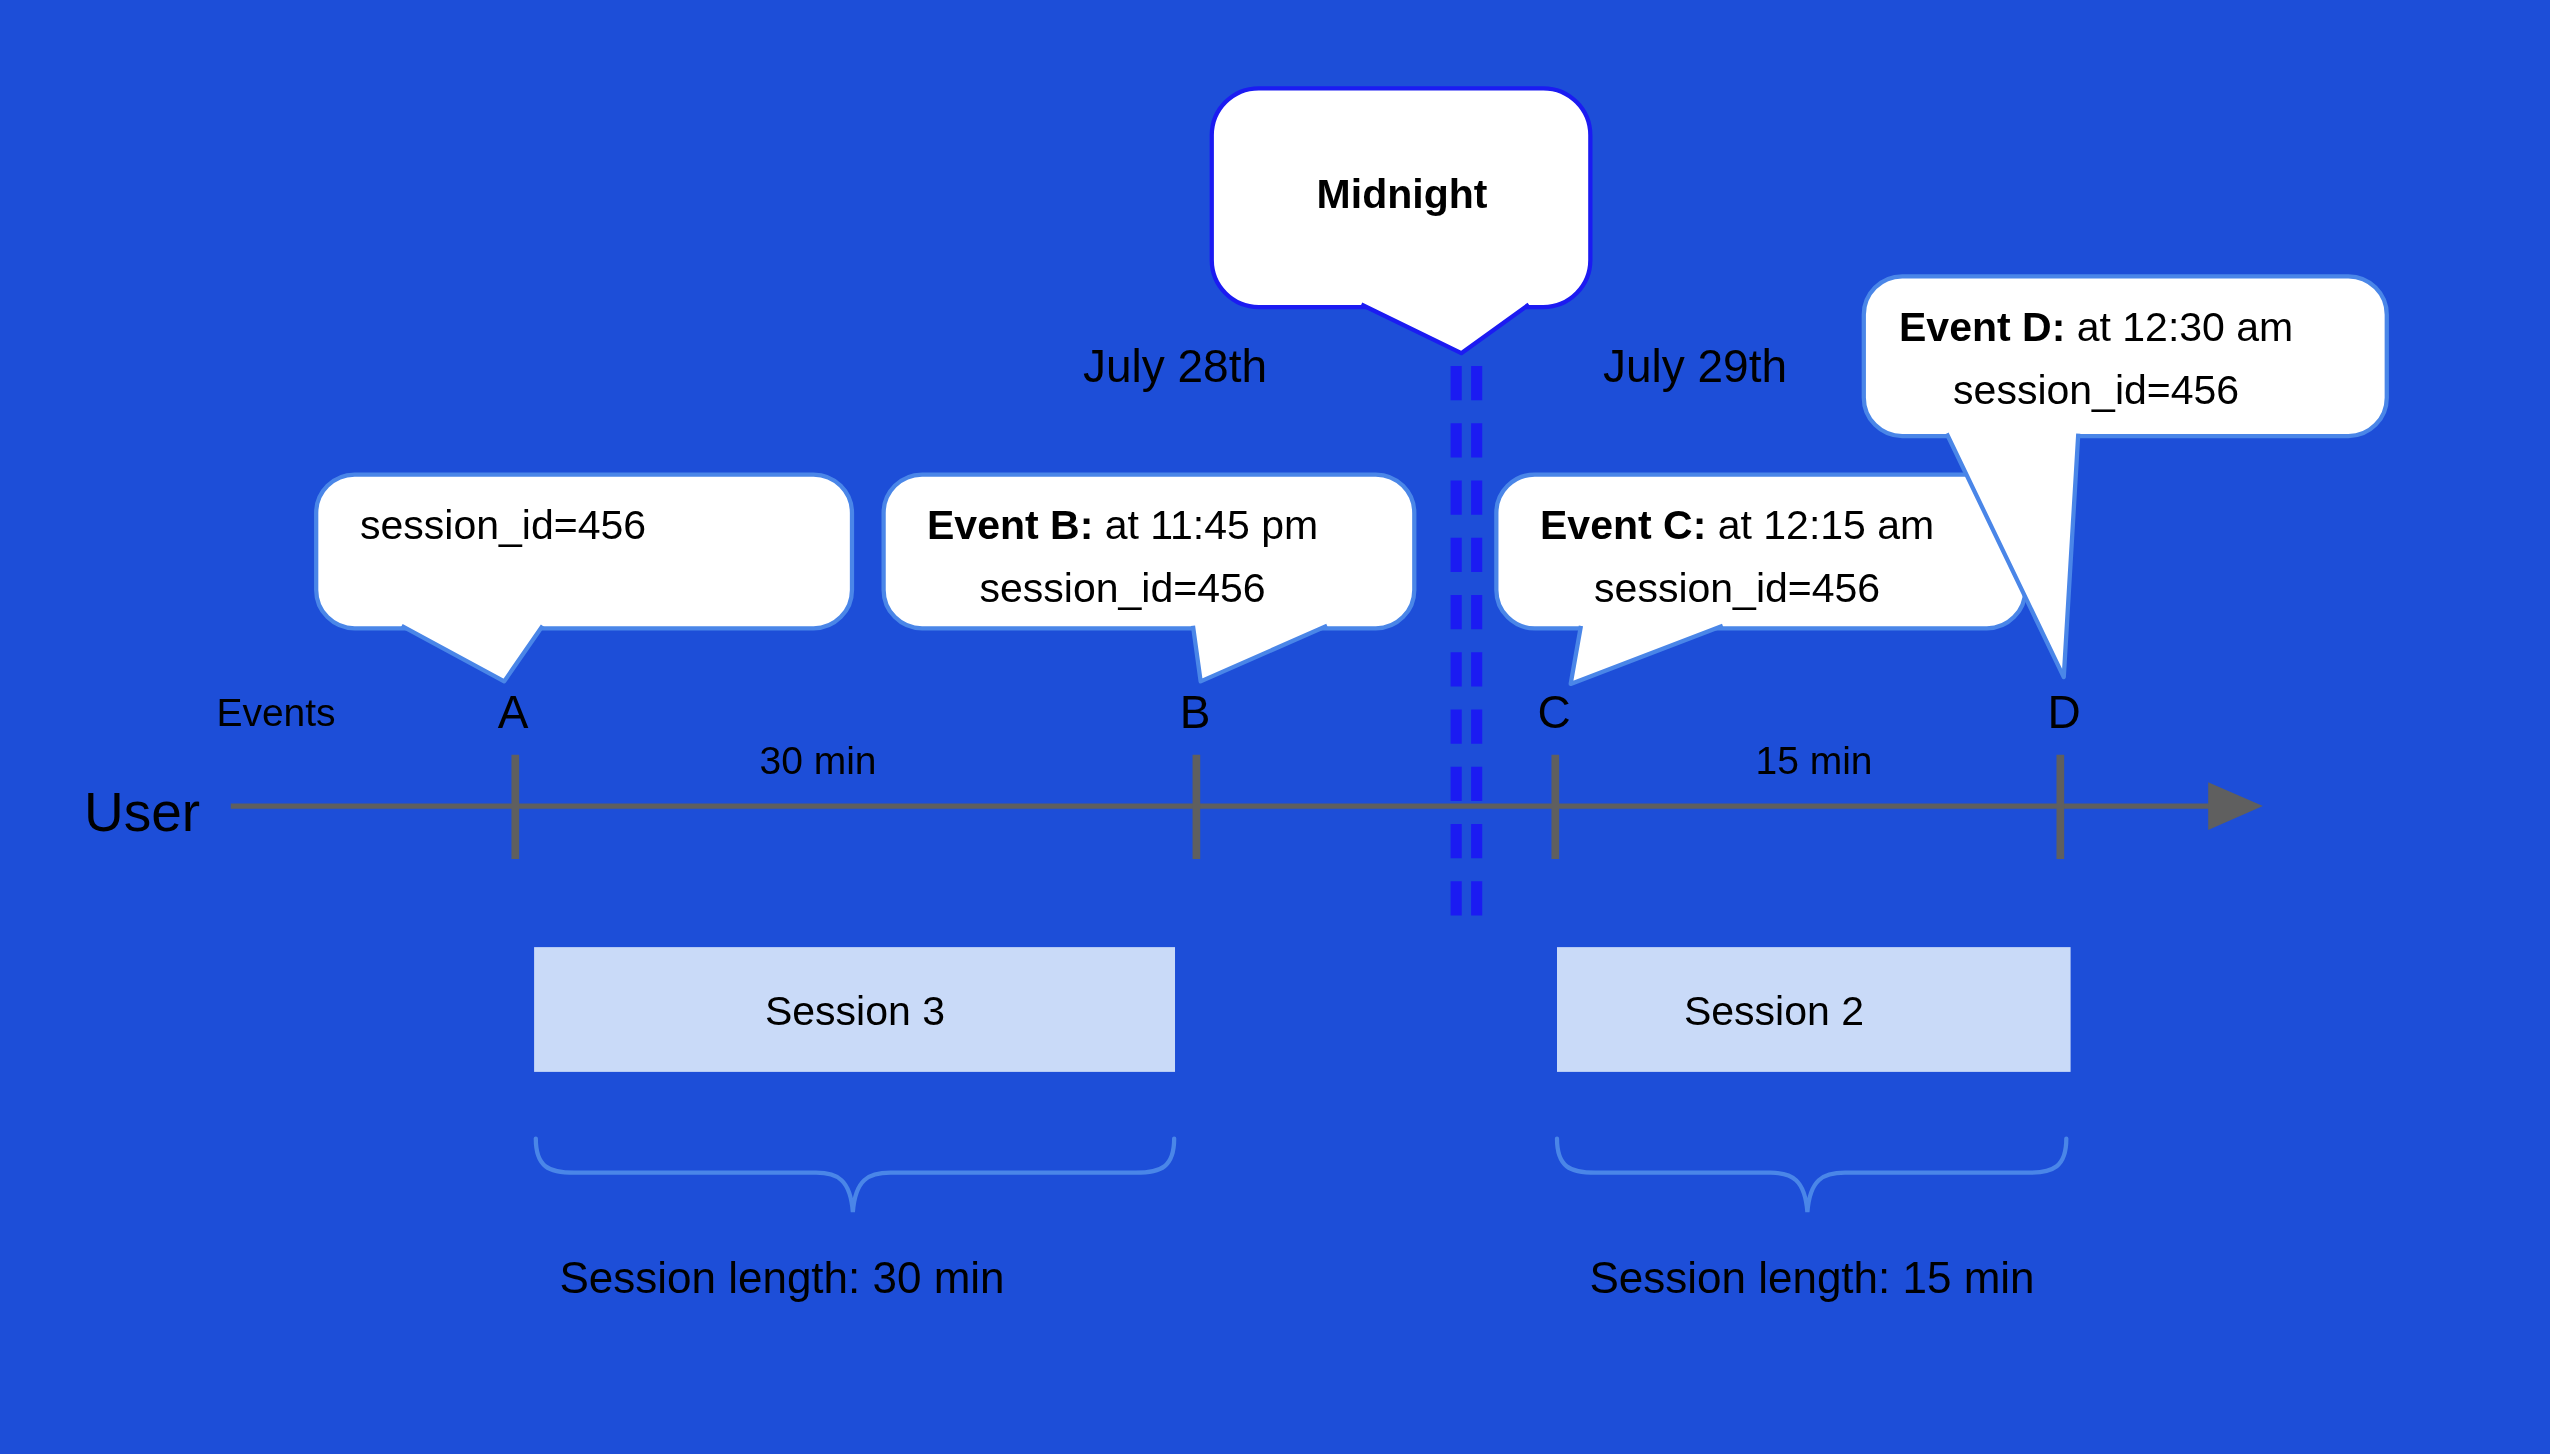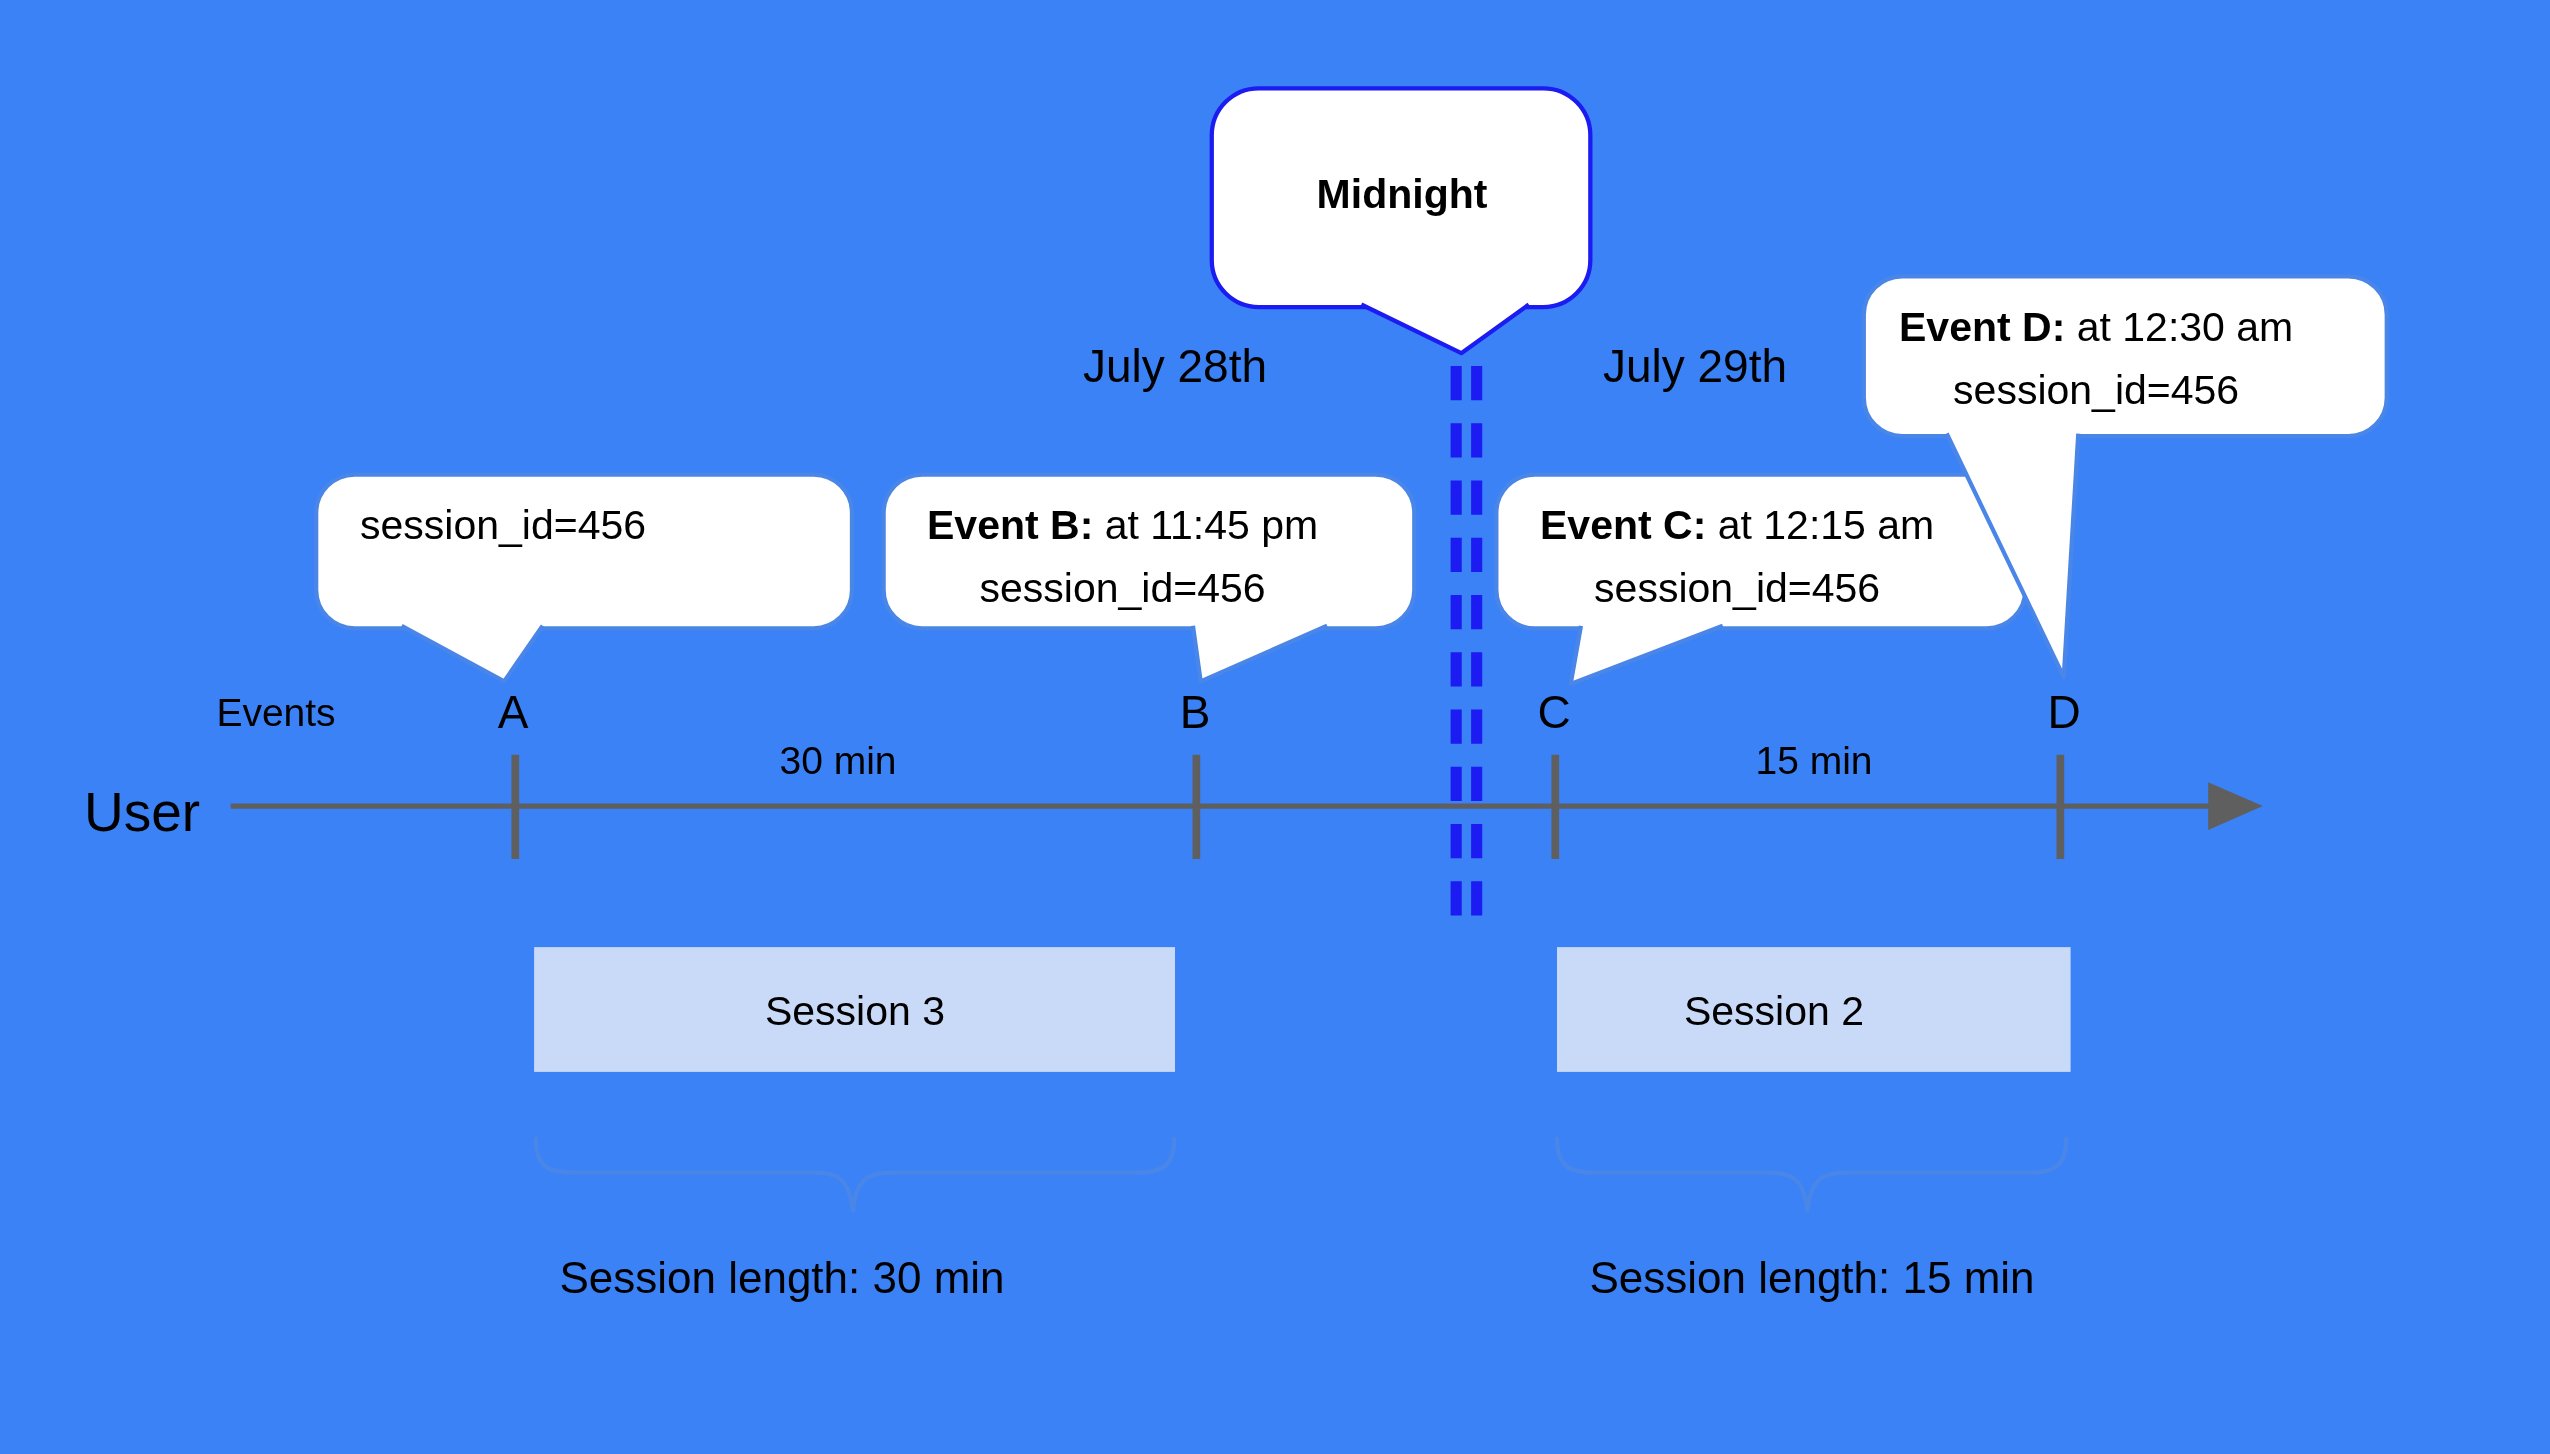--- a/index.html
+++ b/index.html
@@ -1,17 +1,17 @@
 <!DOCTYPE html>
 <html style="font-size:13.7px"><head>
 <meta charset="utf-8">
 <style>
   html,body{margin:0;padding:0;background:#ffffff;}
   body{font-family:"Liberation Sans", sans-serif; color:#000;}
-  #stage{position:relative;width:2550px;height:1455px;background:#3b82f6;overflow:hidden;}
+  #stage{position:relative;width:2550px;height:1455px;background:#1d4ed8;overflow:hidden;}
   #shapes{position:absolute;left:0;top:0;width:2550px;height:1455px;}
   .abs{position:absolute;white-space:nowrap;text-align:center;}
   .ctr{transform:translateX(-50%);text-align:center;}
   .vctr{transform:translate(-50%,-50%);text-align:center;}
   .bubble-text{font-size:41px;line-height:63px;}
   .bubble-text .bold{font-weight:bold;}
   .date-label{font-size:46px;margin-left:40px;}
   .midnight-label{font-size:41px;font-weight:bold;}
   .axis-caption{font-size:39px;}
   .tick-label{font-size:46px;}
@@ -85,21 +85,21 @@
   </div>
 
   <div class="abs ctr axis-caption" style="left:276px;top:691px;">Events</div>
   <div class="abs ctr tick-label" style="left:513px;top:685px;">A</div>
   <div class="abs ctr tick-label" style="left:1195px;top:685px;">B</div>
   <div class="abs ctr tick-label" style="left:1554px;top:685px;">C</div>
   <div class="abs ctr tick-label" style="left:2064px;top:685px;">D</div>
 
   <div class="abs vctr user-label" style="left:142px;top:812px;">User</div>
 
-  <div class="abs vctr gap-label" style="left:838px;top:761px;">30 min</div>
+  <div class="abs vctr gap-label" style="left:818px;top:761px;">30 min</div>
   <div class="abs vctr gap-label" style="left:1814px;top:761px;">15 min</div>
 
   <div class="abs vctr session-name" style="left:855px;top:1011px;">Session 3</div>
   <div class="abs vctr session-name" style="left:1774px;top:1011px;">Session 2</div>
 
   <div class="abs vctr session-length" style="left:782px;top:1278px;">Session length: 30 min</div>
   <div class="abs vctr session-length" style="left:1812px;top:1278px;">Session length: 15 min</div>
 
 </div>
 

